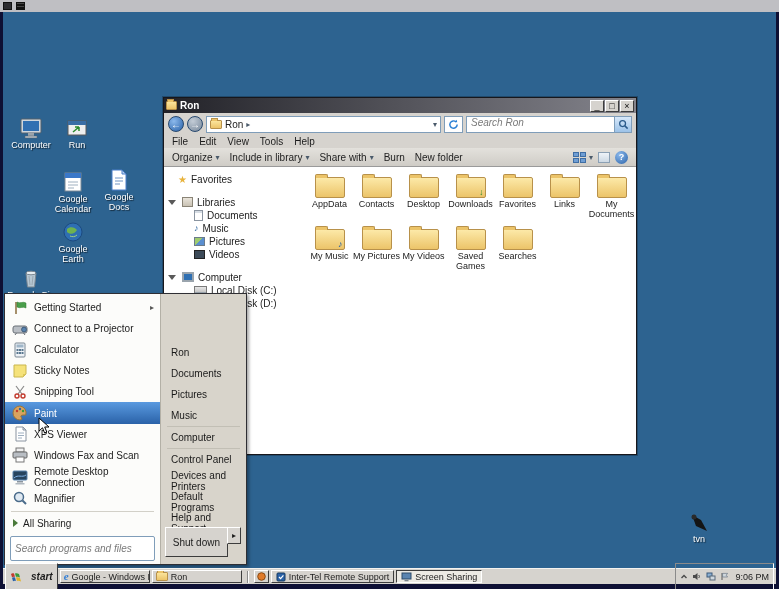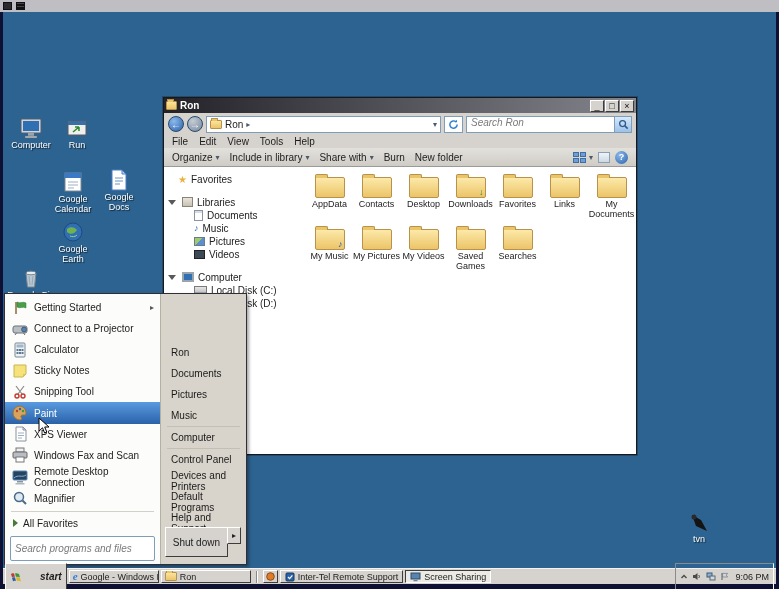--- a/index.html
+++ b/index.html
@@ -99,21 +99,21 @@
   .shutdown-wrap { position:absolute; right:5px; bottom:7px; display:flex; }
   .shutdown-btn { height:30px; padding:0 7px; font-size:10px; display:flex; align-items:center; }
   .shutdown-dd { width:14px; height:17px; margin-left:-1px; display:flex; align-items:center; justify-content:center; font-size:8px; }
 
   
   .cursor { position:absolute; left:35px; top:405px; z-index:9; }
 
   
   .taskbar { position:absolute; left:3px; top:568px; width:773px; height:16px; z-index:6;
              background:#d6d3ce; border-top:1px solid #f4f3ef; display:flex; align-items:center; gap:2px; padding:0 2px; }
-  .start-btn { height:27px; display:flex; align-items:center; gap:18px; padding:0 4px; font-size:10px; font-weight:bold; font-style:italic; }
+  .start-btn { height:27px; display:flex; align-items:center; gap:9px; padding:0 4px; font-size:10px; font-weight:bold; font-style:italic; }
   .task-btn { width:90px; height:13px; display:flex; align-items:center; gap:3px; padding:0 3px; font-size:9px; white-space:nowrap; overflow:hidden; }
   .tb-sep { width:2px; height:12px; border-left:1px solid #8a8a8a; border-right:1px solid #fff; margin:0 3px; }
   .band-ic-btn { width:15px; height:13px; display:flex; align-items:center; justify-content:center; }
   .band-btn { height:13px; display:flex; align-items:center; gap:3px; padding:0 4px; font-size:9px; white-space:nowrap; }
   .band-btn.active { border-color:#3c3c3c #ffffff #ffffff #3c3c3c; background:#eceae4; }
   .tray { margin-left:auto; height:28px; display:flex; align-items:center; gap:4px; padding:0 4px; border:1px solid; border-color:#8a8a8a #ffffff #ffffff #8a8a8a; }
   .tray .clock { font-size:9px; padding-left:2px; }
   .ie-e { color:#2e7cd6; font-weight:bold; font-style:italic; font-family:"Liberation Serif",serif; font-size:11px; line-height:11px; }
 </style>
 </head>
@@ -495,21 +495,21 @@
             <svg viewBox="0 0 18 18">
               <circle cx="8" cy="8" r="4.5" fill="#dfe9f2" stroke="#4a6b8a" stroke-width="1.5"></circle>
               <line x1="11.5" y1="11.5" x2="15" y2="15" stroke="#4a6b8a" stroke-width="2"></line>
             </svg>
           </span>
         <span>Magnifier</span>
       </div>
       <div class="sm-sep"></div>
       <div class="sm-allprog">
         <span class="ap-arr"></span>
-        <span>All Favorites</span>
+        <span>All Sharing</span>
       </div>
       <div class="sm-search">
         <input type="text" placeholder="Search programs and files" style="">
       </div>
     </div>
 
     <div class="sm-right">
       <div class="smr-item">
           <span>Ron</span>
         </div>

